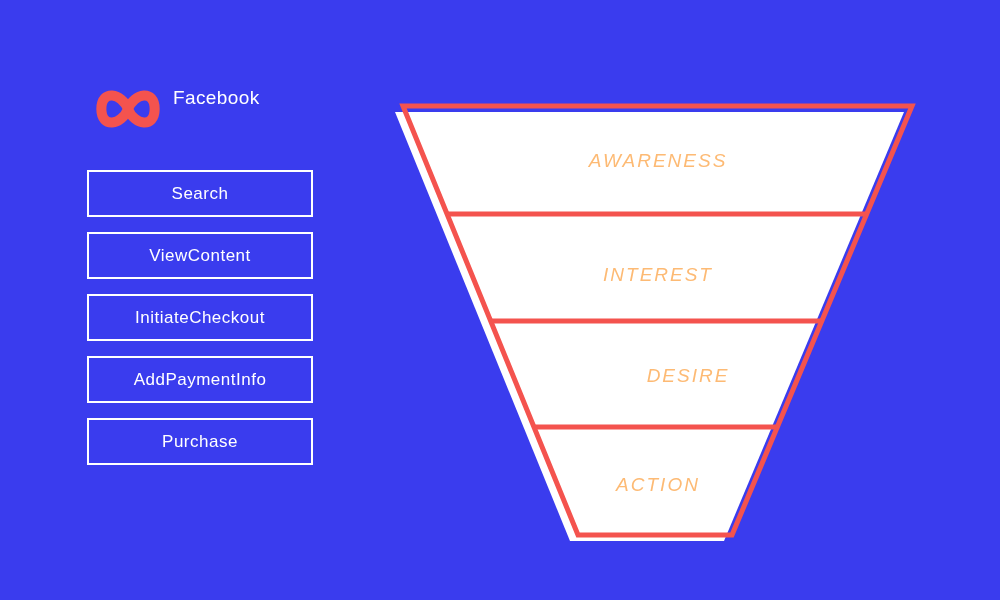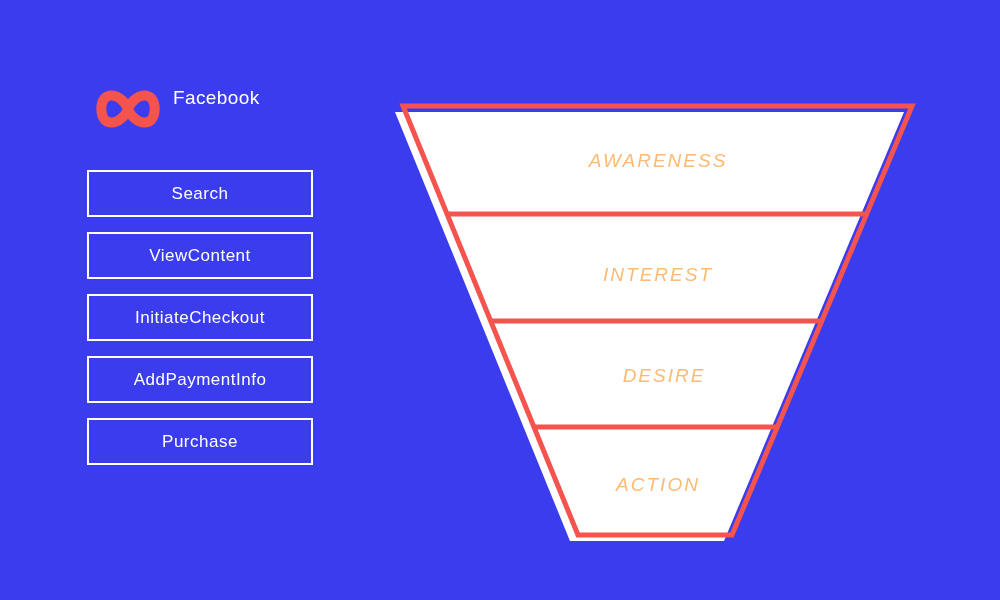--- a/index.html
+++ b/index.html
@@ -41,21 +41,21 @@
   .funnel-svg { position:absolute; left:0; top:0; }
   .stage-label {
     position:absolute;
     transform:translate(-50%,-50%);
     color:#fdba74;
     font-size:19px; font-style:italic; letter-spacing:2px;
     white-space:nowrap;
   }
   .stage-awareness { left:658px; top:161px; }
   .stage-interest  { left:658px; top:275px; }
-  .stage-desire    { left:664px; top:376px; }
+  .stage-desire    { left:688px; top:376px; }
   .stage-action    { left:658px; top:485px; }
 </style>
 </head>
 <body>
 
 <svg class="logo" viewBox="0 0 100 78" aria-hidden="true">
   <path d="M50,39 C41,16 13,12 13,39 C13,66 41,62 50,39 C59,16 87,12 87,39 C87,66 59,62 50,39 Z" fill="none" stroke="#f4534e" stroke-width="14" stroke-linejoin="round" stroke-linecap="round"></path>
 </svg>
 
 <div class="title">

